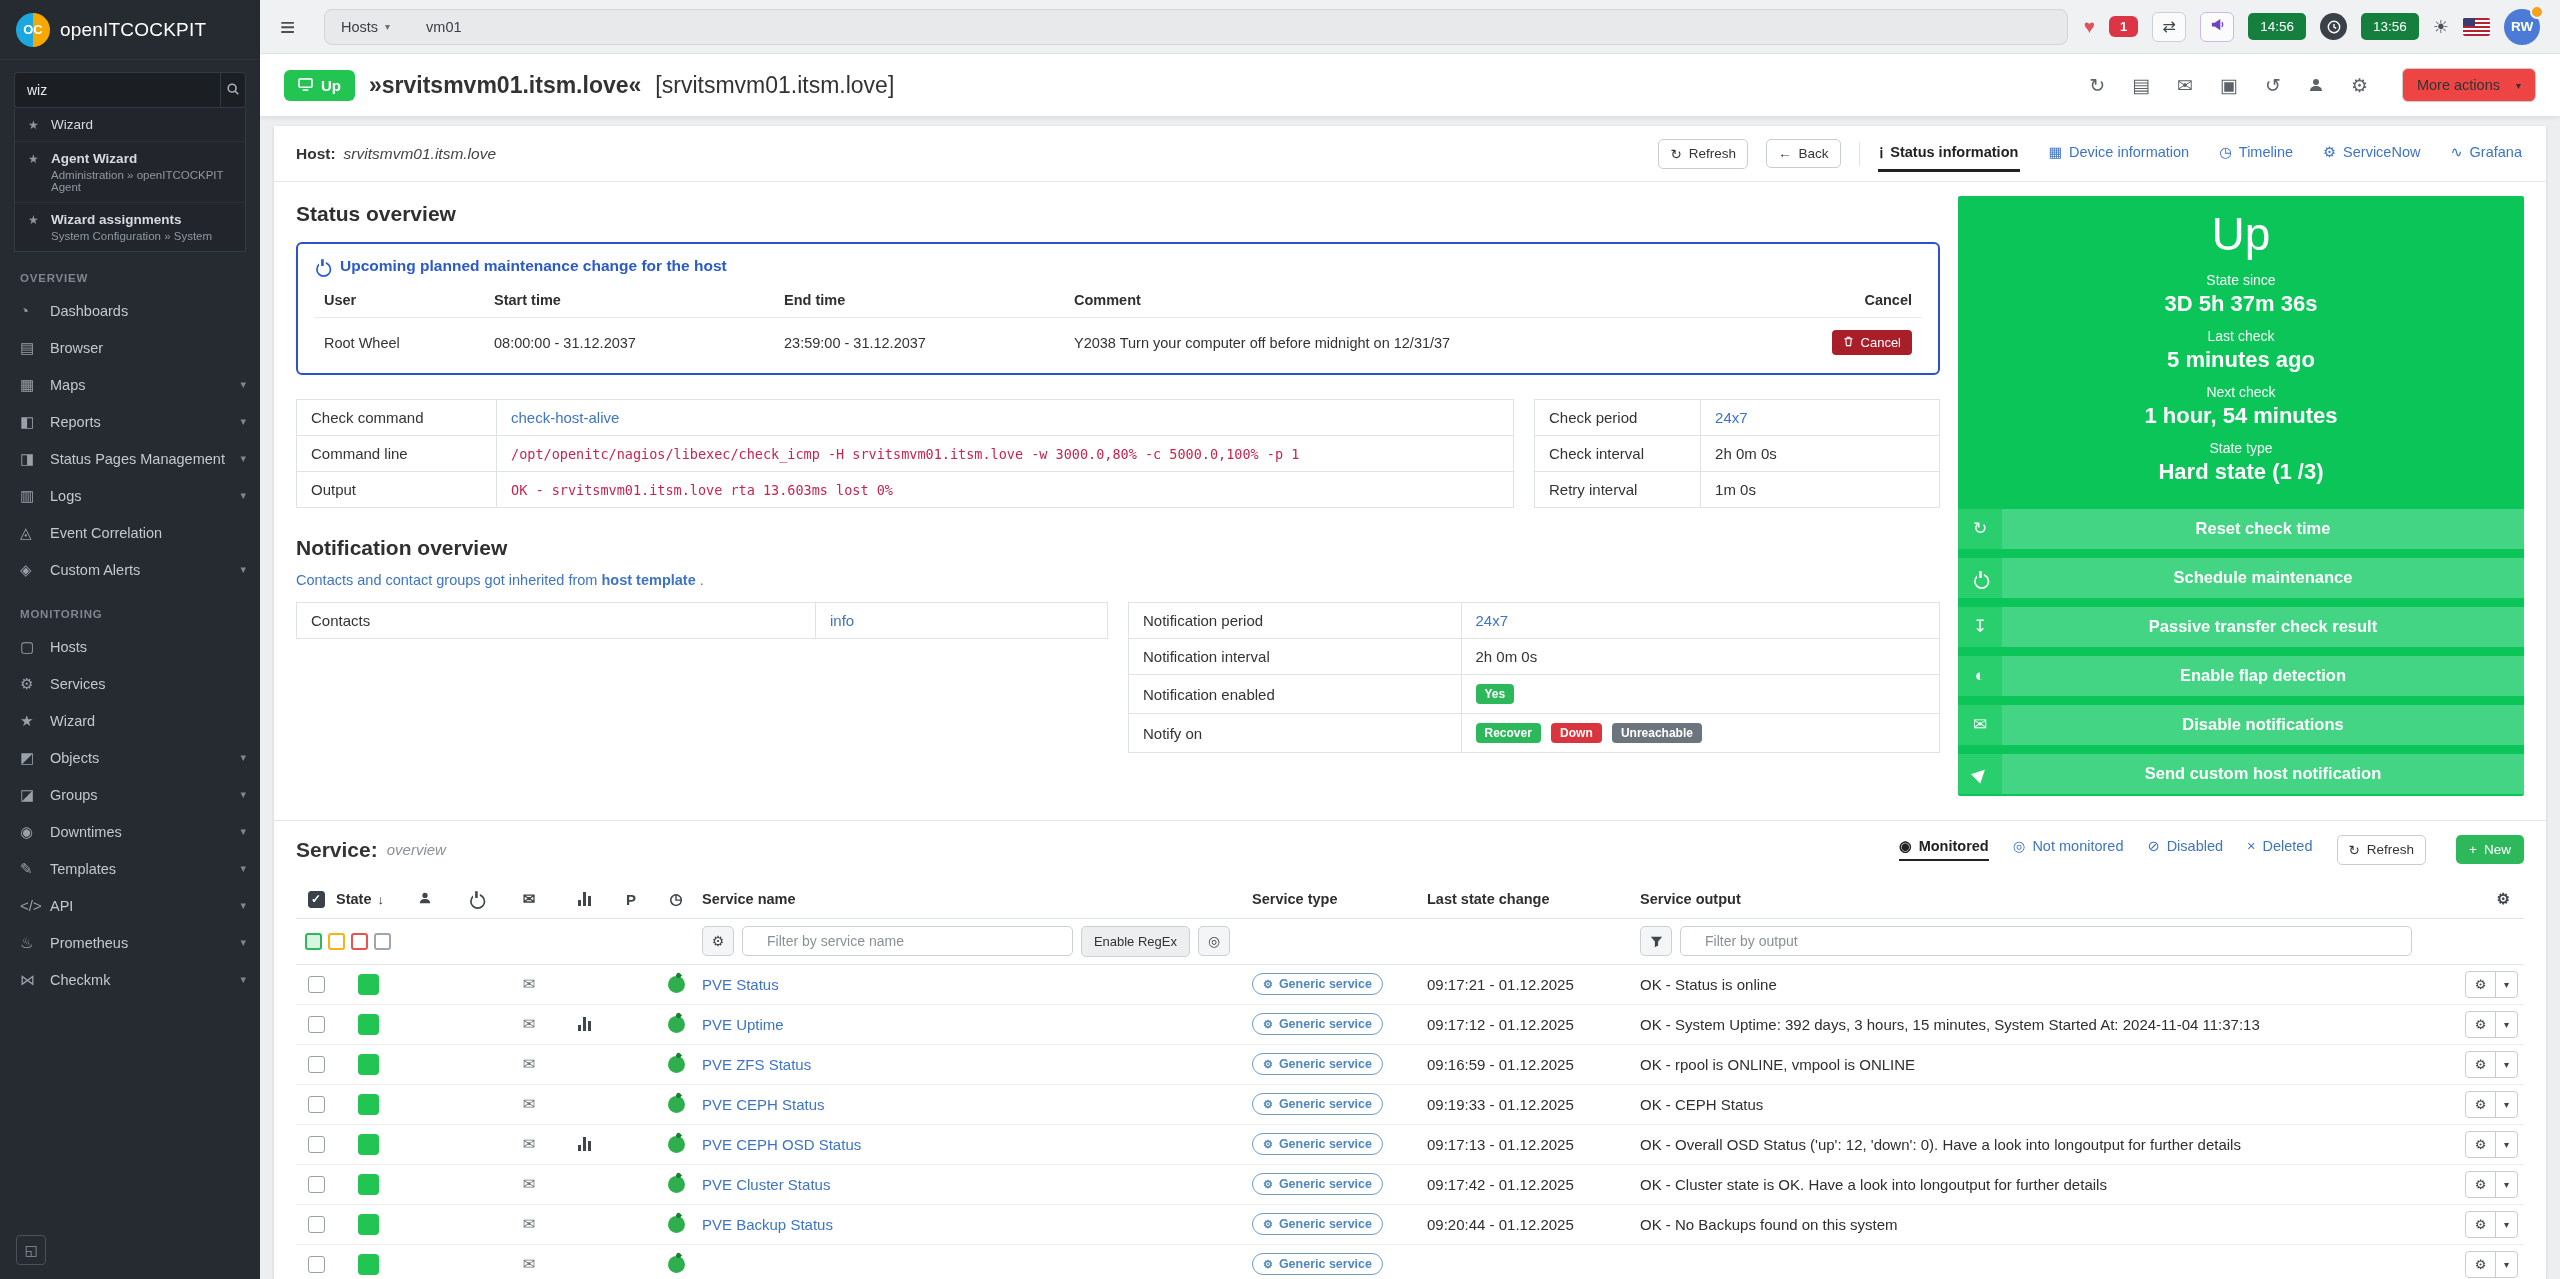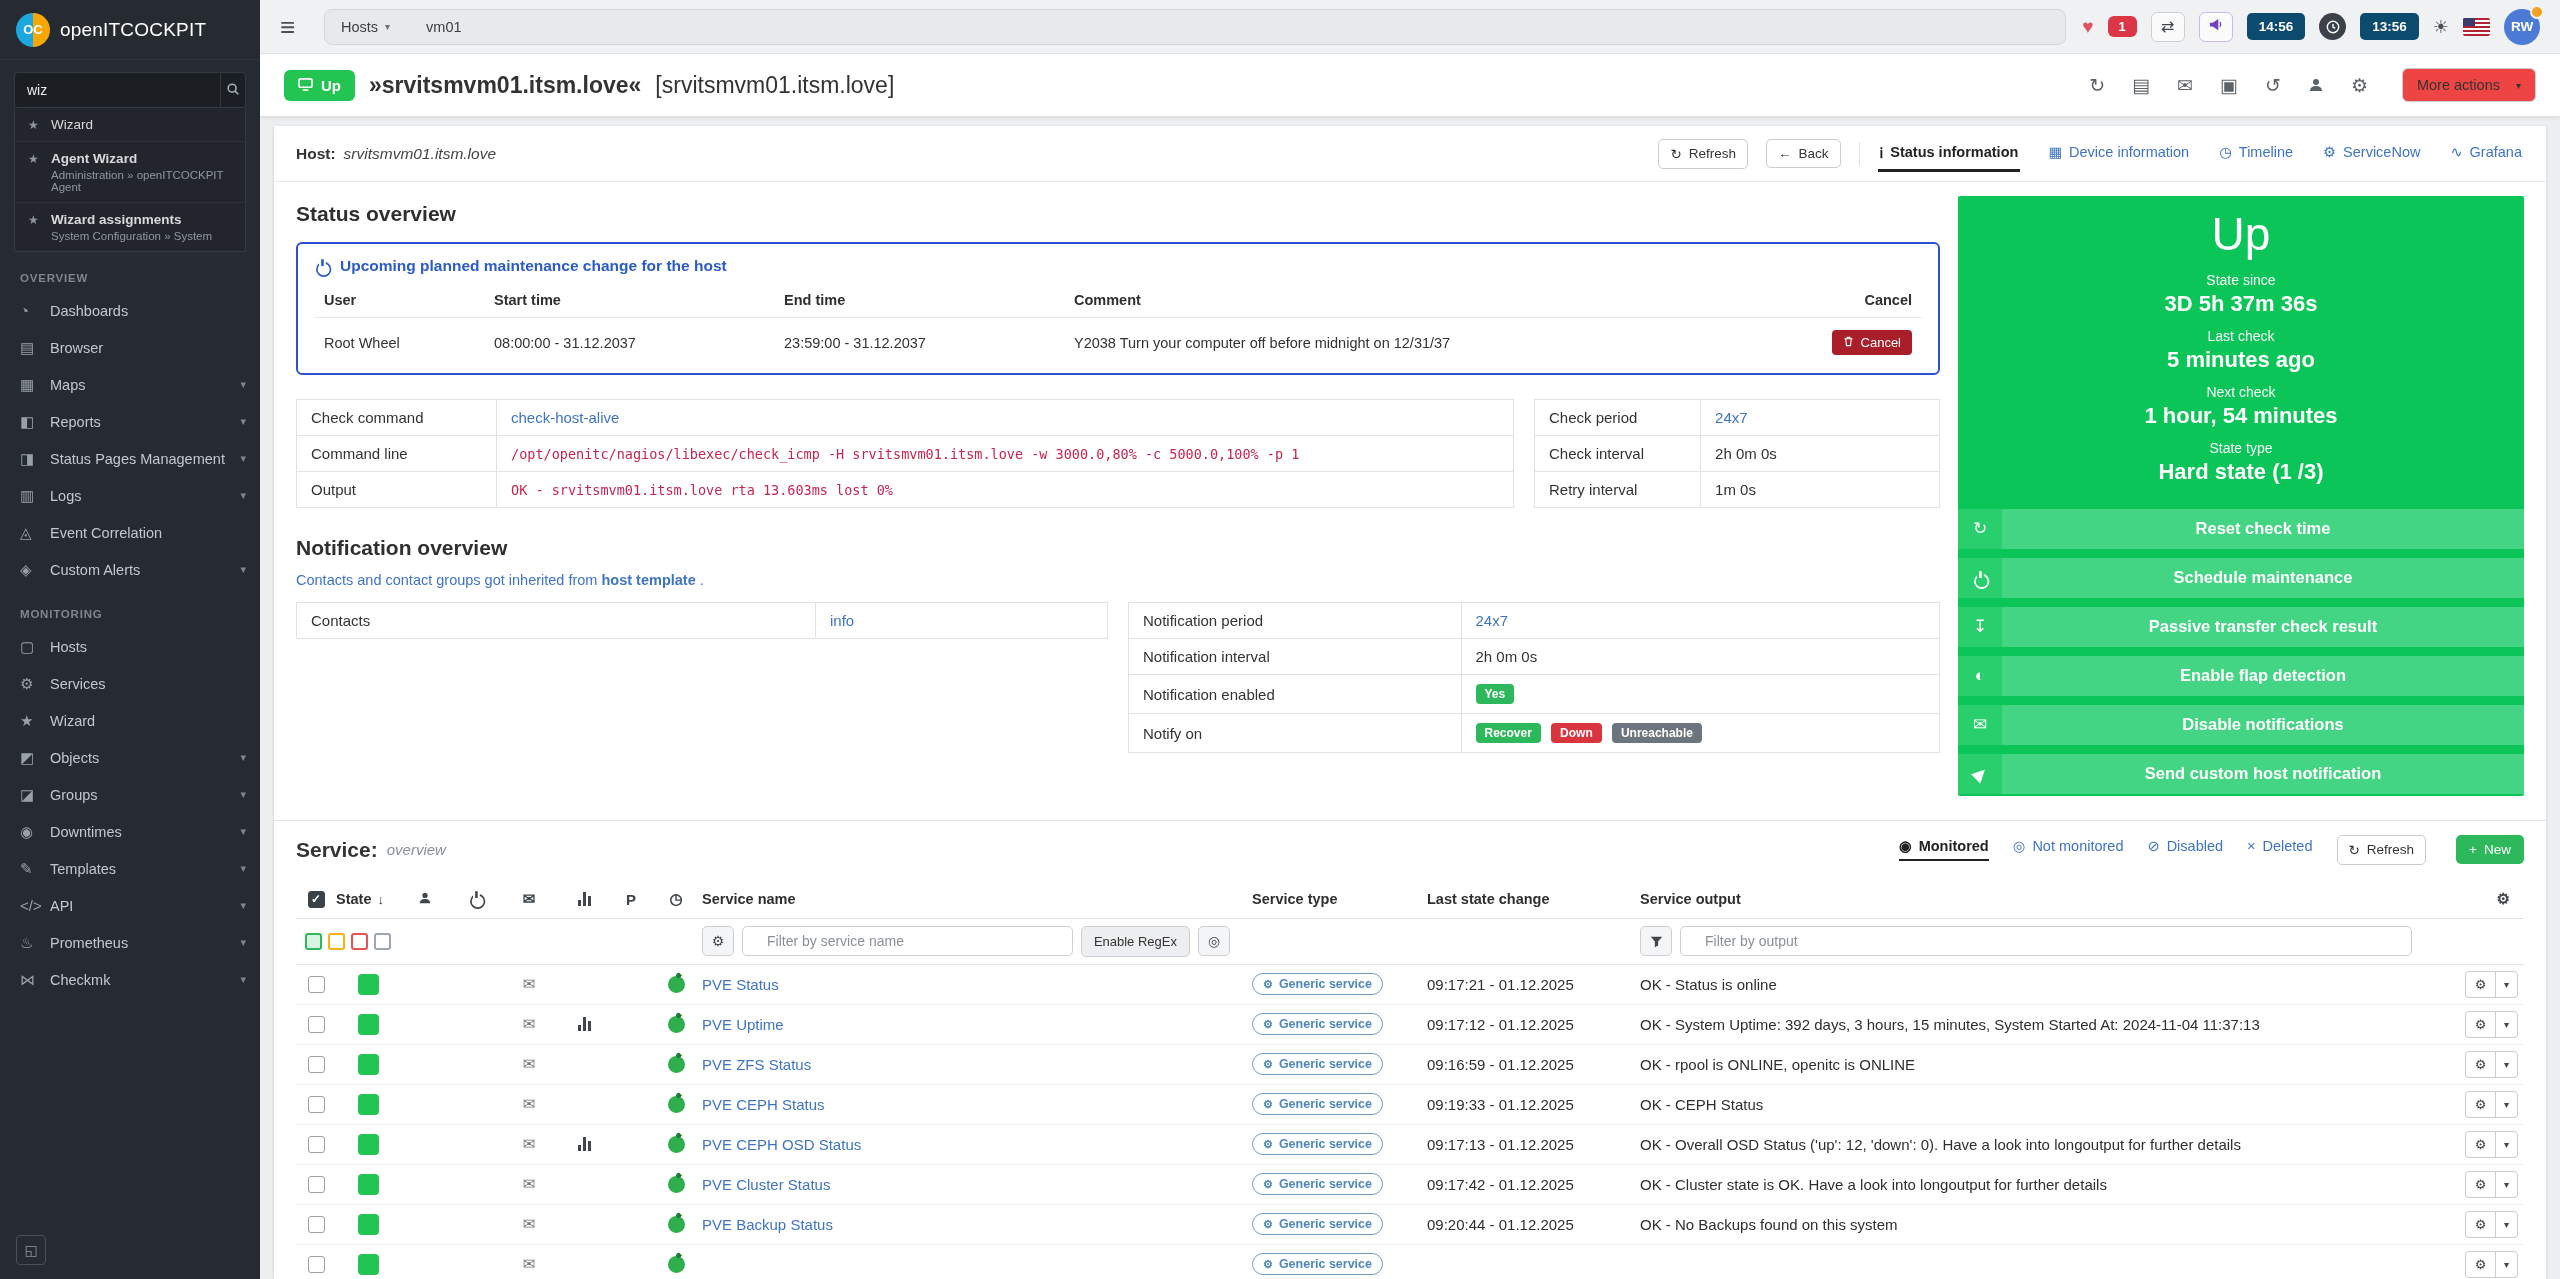--- a/index.html
+++ b/index.html
@@ -34,21 +34,21 @@
   .topbar{height:54px;background:#f0f1f3;border-bottom:1px solid #e2e4e7;display:flex;align-items:center;gap:16px;padding:0 20px}
   .hamburger{font-size:26px;color:#4a5056;width:28px;cursor:pointer;line-height:1}
   .crumb{flex:1;height:36px;background:#e7e9eb;border:1px solid #d3d6d9;border-radius:8px;display:flex;align-items:center;gap:36px;padding:0 16px;font-size:14.5px;color:#3a3f44}
   .crumb-root{display:flex;align-items:center;gap:7px;cursor:pointer}
   .crumb-caret{font-size:10px;color:#6a7076}
   .topbar-right{display:flex;align-items:center;gap:14px;flex:none}
   .heart{color:#e05260;font-size:19px;cursor:pointer}
   .count-pill{background:#dc3545;color:#fff;font-size:13px;font-weight:bold;padding:3px 11px;border-radius:6px}
   .tb-btn{height:30px;min-width:34px;border:1px solid #ccd0d4;background:#fbfbfc;border-radius:6px;display:flex;align-items:center;justify-content:center;color:#3f464c;font-size:16px;cursor:pointer}
   .tb-btn.purple{color:#6f42c1;border-color:#c9b8e8}
-  .time-badge{background:#0c4a6e;color:#fff;font-size:13.5px;font-weight:700;padding:6px 12px;border-radius:5px}
+  .time-badge{background:#15803d;color:#fff;font-size:13.5px;font-weight:400;padding:6px 12px;border-radius:5px}
   .clock-circle{width:27px;height:27px;border-radius:50%;background:#3a4149;color:#fff;display:flex;align-items:center;justify-content:center}
   .sun{font-size:18px;color:#4a5056;cursor:pointer}
   .flag{width:27px;height:18px;border-radius:2px;background:repeating-linear-gradient(180deg,#b22234 0 2px,#fff 2px 4px);position:relative;overflow:hidden;cursor:pointer;flex:none}
   .flag::after{content:"";position:absolute;left:0;top:0;width:12px;height:8px;background:#3c3b6e}
   .avatar{width:36px;height:36px;border-radius:50%;background:#4b7bd6;color:#fff;font-weight:bold;font-size:13.5px;display:flex;align-items:center;justify-content:center;position:relative;cursor:pointer;flex:none}
   .avatar .dot{position:absolute;top:-4px;right:-4px;width:14px;height:14px;background:#f6a21d;border:2px solid #f0f1f3;border-radius:50%}
 
   .title-band{background:#fff;box-shadow:0 2px 4px rgba(0,0,0,.08);position:relative;z-index:2;display:flex;align-items:center;gap:14px;padding:14px 24px}
   .up-badge{background:#23c552;color:#fff;font-weight:bold;font-size:15px;padding:7px 14px;border-radius:6px;display:flex;align-items:center;gap:8px;cursor:pointer}
   .h-title{font-size:23px;font-weight:bold;color:#333}
@@ -715,21 +715,21 @@
           <span class="cell-ico">✉</span>
             <span></span>
             <span></span>
           <span class="apple"></span>
           <a class="s-name">PVE ZFS Status</a>
           <span><span class="tbadge">
                 <i class="tb-gear">⚙</i>
                 <span>Generic service</span>
               </span></span>
           <span class="s-changed">09:16:59 - 01.12.2025</span>
-          <span class="s-output">OK - rpool is ONLINE, openitc is ONLINE</span>
+          <span class="s-output">OK - rpool is ONLINE, vmpool is ONLINE</span>
           <span class="acts">
               <button class="act a-gear">⚙</button>
               <button class="act a-car">▾</button>
             </span>
         </div>
 
         <div class="svc-row">
           <span class="cb jc"></span>
             <span class="st jc"></span>
             <span></span>

